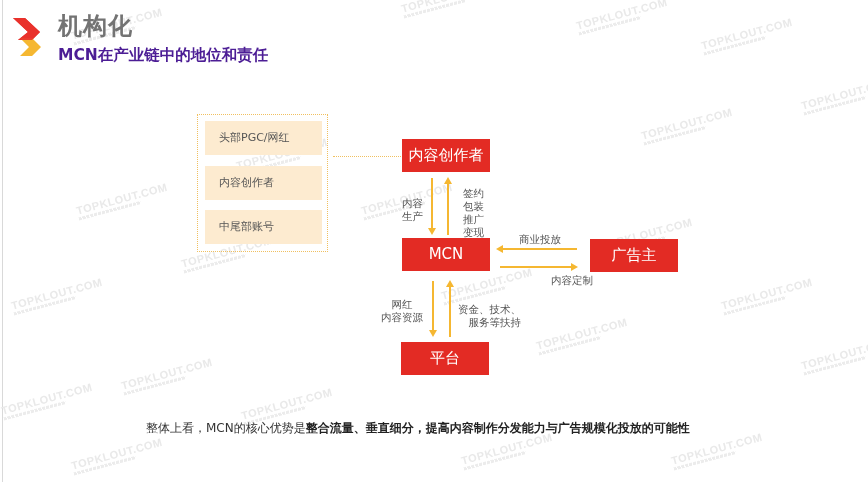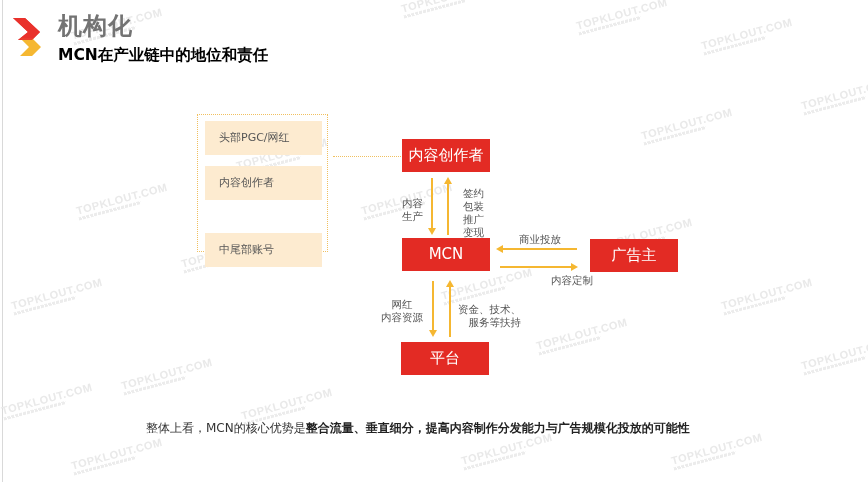--- a/index.html
+++ b/index.html
@@ -13,21 +13,21 @@
     position: absolute; color: #e9e9e9; font-size: 11px; font-weight: bold;
     transform: rotate(-15deg); transform-origin: left top; white-space: nowrap;
     letter-spacing: 0.5px; font-family: "Liberation Sans", sans-serif;
   }
   .watermark::after {
     content: ""; display: block; height: 3px; width: 64px; margin-top: 1px;
     background: repeating-linear-gradient(90deg, #ececec 0 3px, transparent 3px 4px);
   }
   .logo { position: absolute; left: 10px; top: 14px; width: 34px; height: 42px; }
   .title { position: absolute; left: 58px; top: 11px; font-size: 24px; font-weight: bold; color: #737373; letter-spacing: 1px; line-height: 30px; }
-  .subtitle { position: absolute; left: 58px; top: 44px; font-size: 15.5px; font-weight: bold; color: #000000; line-height: 22px; }
+  .subtitle { position: absolute; left: 58px; top: 44px; font-size: 15.5px; font-weight: bold; color: #4c1d95; line-height: 22px; }
   .src-group {
     position: absolute; left: 197px; top: 114px; width: 131px; height: 138px;
     border: 1px dotted #f0c060; box-sizing: border-box;
   }
   .src-box {
     position: absolute; left: 7px; width: 117px; height: 34px; background: #fdebd0;
     color: #555; font-size: 11px; line-height: 34px; text-indent: 14px;
   }
   .node {
     position: absolute; width: 88px; height: 33px; background: #e32b24; color: #fff;
@@ -76,21 +76,21 @@
   <polygon points="3,4 15,4 30,18 22,26 8,26 18,18" fill="#e8312b"></polygon>
   <polygon points="10,24 22,24 31,33 22,42 10,42 19,33" fill="#f5b731"></polygon>
   <polygon points="3,4 15,4 30,18 22,26 8,26 18,18" fill="#e8312b" opacity="0.92"></polygon>
 </svg>
 <div class="title">机构化</div>
 <div class="subtitle">MCN在产业链中的地位和责任</div>
 
 <div class="src-group">
   <div class="src-box" style="top:6px;">头部PGC/网红</div>
   <div class="src-box" style="top:51px;">内容创作者</div>
-  <div class="src-box" style="top:95px;margin-top:23px;">中尾部账号</div>
+  <div class="src-box" style="top:95px;">中尾部账号</div>
 </div>
 <div class="dotline"></div>
 
 <div class="node" style="left:402px;top:139px;">内容创作者</div>
 <div class="node" style="left:402px;top:238px;">MCN</div>
 <div class="node" style="left:590px;top:239px;">广告主</div>
 <div class="node" style="left:401px;top:342px;">平台</div>
 
 <div class="vline" style="left:431px;top:178px;height:51px;"></div>
 <div class="ah-down" style="left:428px;top:228px;"></div>

